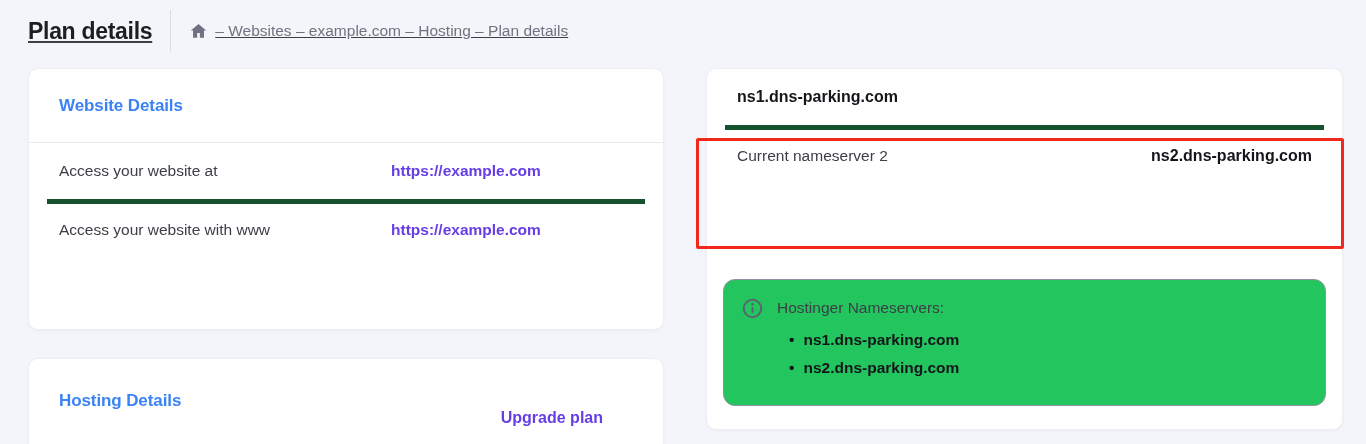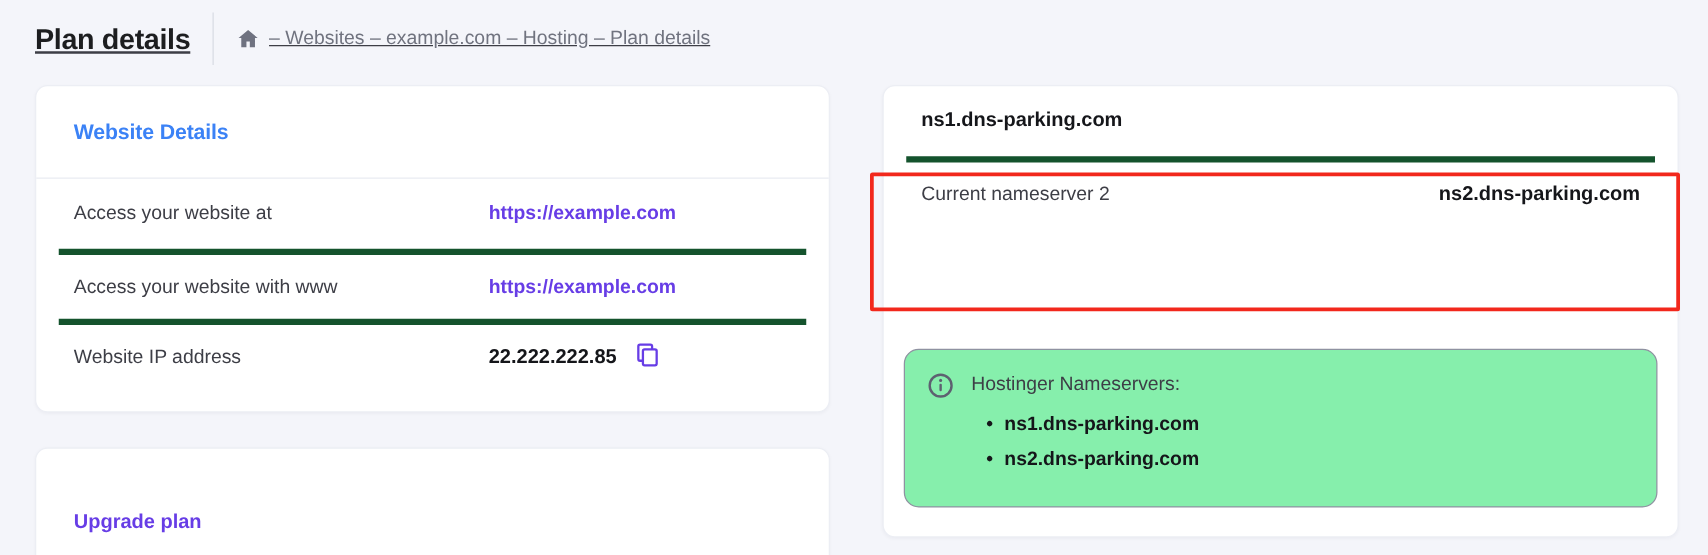--- a/index.html
+++ b/index.html
@@ -61,30 +61,30 @@
   .row + .row { border-top:5px solid #14532d; }
   .row .label { color:#3d3e46; }
 
   
   .row.kv { grid-template-columns:300px 1fr; }
   
   .row.spread { grid-template-columns:1fr auto; }
 
   .link { color:#673de6; font-weight:700; text-decoration:none; cursor:pointer; }
   .strong-value { color:#15161a; font-weight:700; font-size:16px; }
-  .value-cell { display:flex; align-items:center; }
+  .value-cell { display:flex; align-items:flex-start; }
   .copy-btn {
     background:none; border:none; margin-left:14px; padding:0;
     cursor:pointer; display:inline-flex; align-items:center;
   }
 
   
   .info-box {
     position:absolute; left:16px; right:16px; top:210px; height:127px;
-    background:#86efac; border:1px solid #8f92a1; border-radius:12px;
+    background:#22c55e; border:1px solid #8f92a1; border-radius:12px;
     padding:17px 18px; display:flex; gap:14px;
   }
   .info-icon { flex:0 0 auto; margin-top:1px; }
   .info-heading { font-size:15.5px; color:#3d3e46; line-height:21px; }
   .info-list { list-style:none; margin-top:8px; }
   .info-list li {
     font-size:15.5px; font-weight:700; color:#15161a;
     margin:0 0 0 12px; line-height:28px;
   }
   .info-list li::before { content:"•"; font-weight:700; margin-right:9px; }
@@ -122,39 +122,26 @@
       <span class="value-cell">
         <a class="link" href="#">https://example.com</a>
       </span>
     </div>
     <div class="row kv">
       <span class="label">Access your website with www</span>
       <span class="value-cell">
         <a class="link" href="#">https://example.com</a>
       </span>
     </div>
-    <div class="row kv">
-      <span class="label">Website IP address</span>
-      <span class="value-cell">
-        <span class="strong-value">22.222.222.85</span>
-        <button class="copy-btn">
-          <span>
-            <svg width="22" height="22" viewBox="0 0 24 24" fill="none" stroke="#673de6" stroke-width="2">
-              <rect x="4" y="3" width="12" height="14" rx="1.5"></rect>
-              <rect x="8" y="7" width="12" height="14" rx="1.5" fill="#ffffff"></rect>
-            </svg>
-          </span>
-        </button>
-      </span>
-    </div>
   </div>
 </div>
 
 <div class="card" id="card-hosting">
   <div class="card-header">
+    <div class="card-title">Hosting Details</div>
     <a class="header-action" href="#">Upgrade plan</a>
   </div>
 </div>
 
 <div class="card" id="card-nameservers">
   <div class="rows">
     <div class="row spread">
       <span class="strong-value">ns1.dns-parking.com</span>
     </div>
     <div class="row spread">

